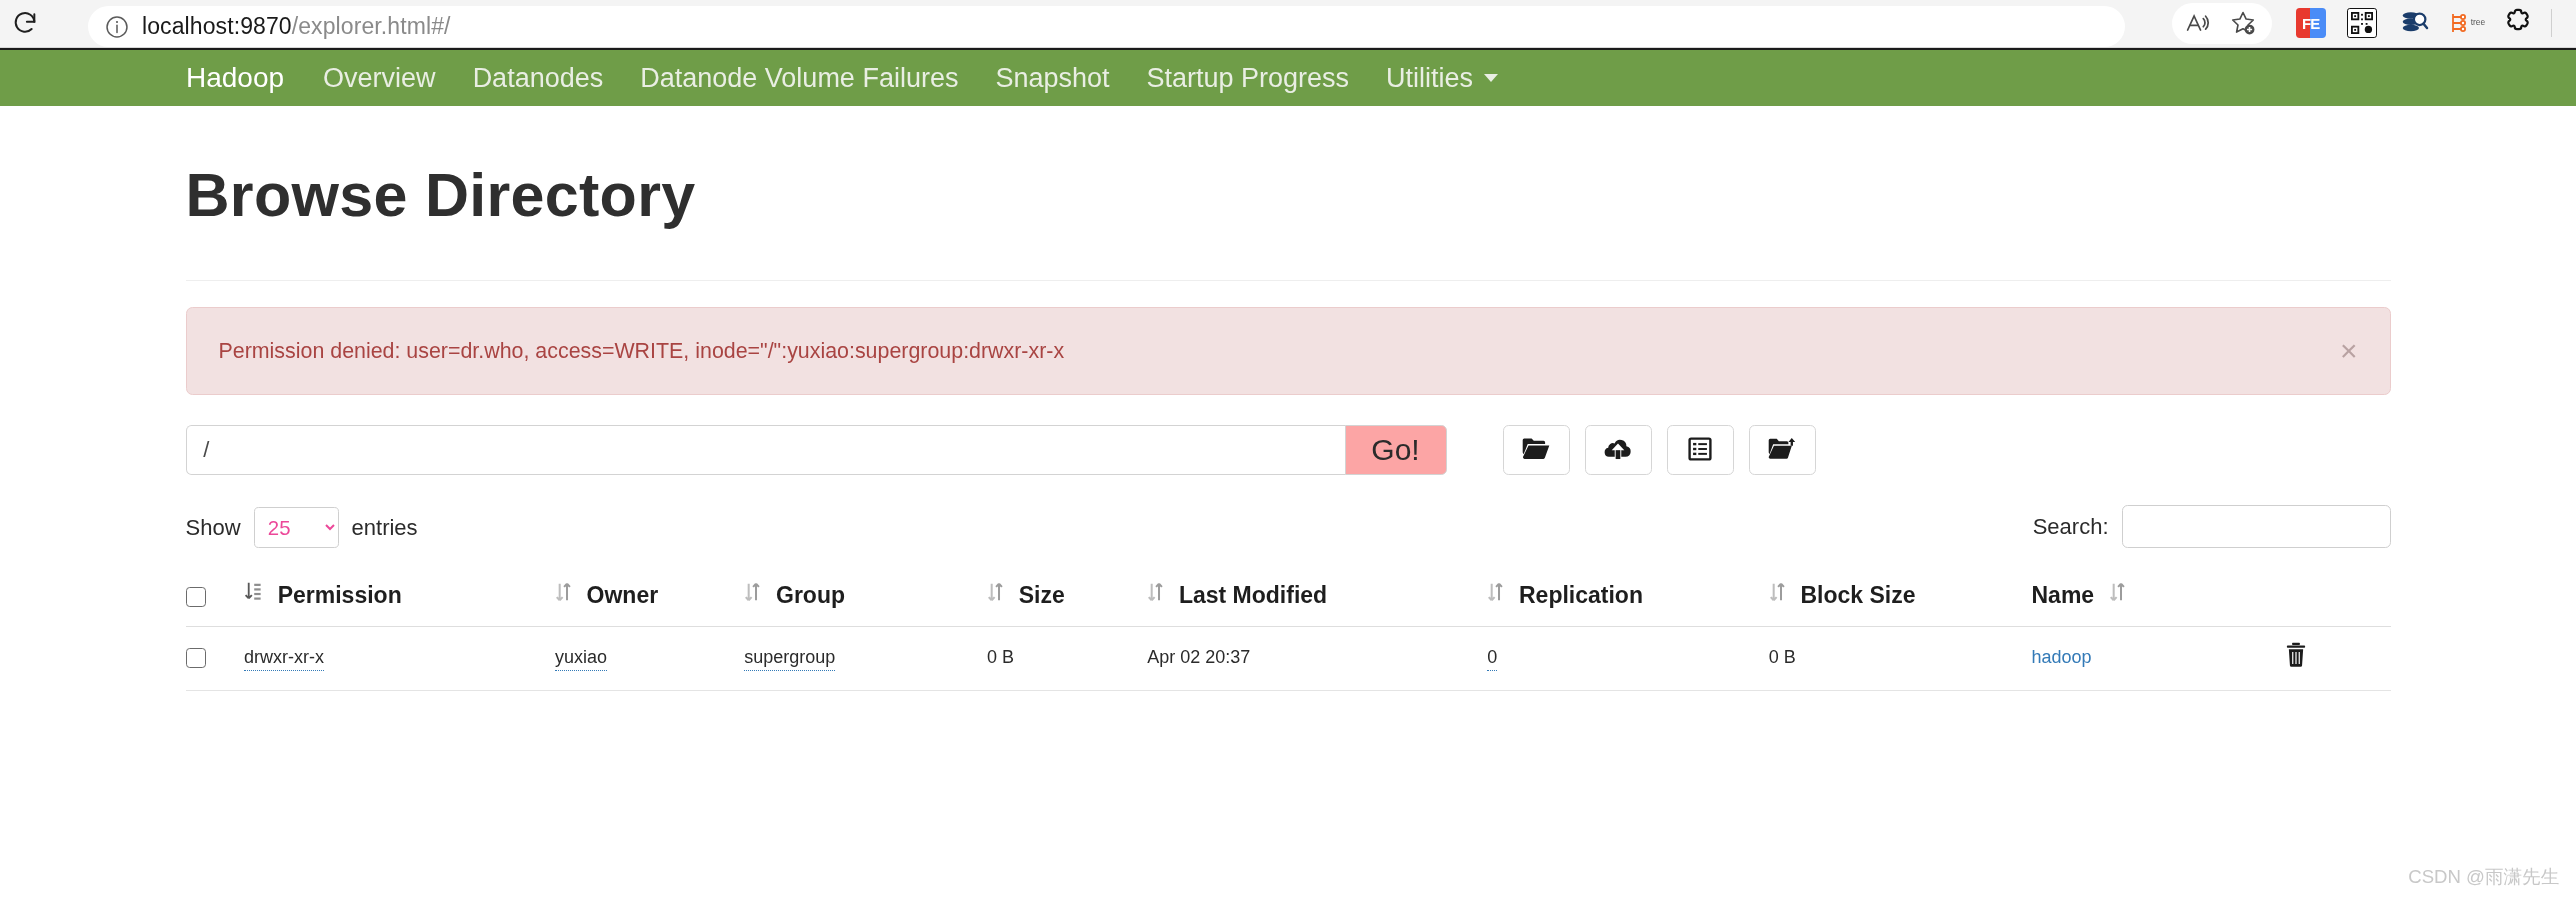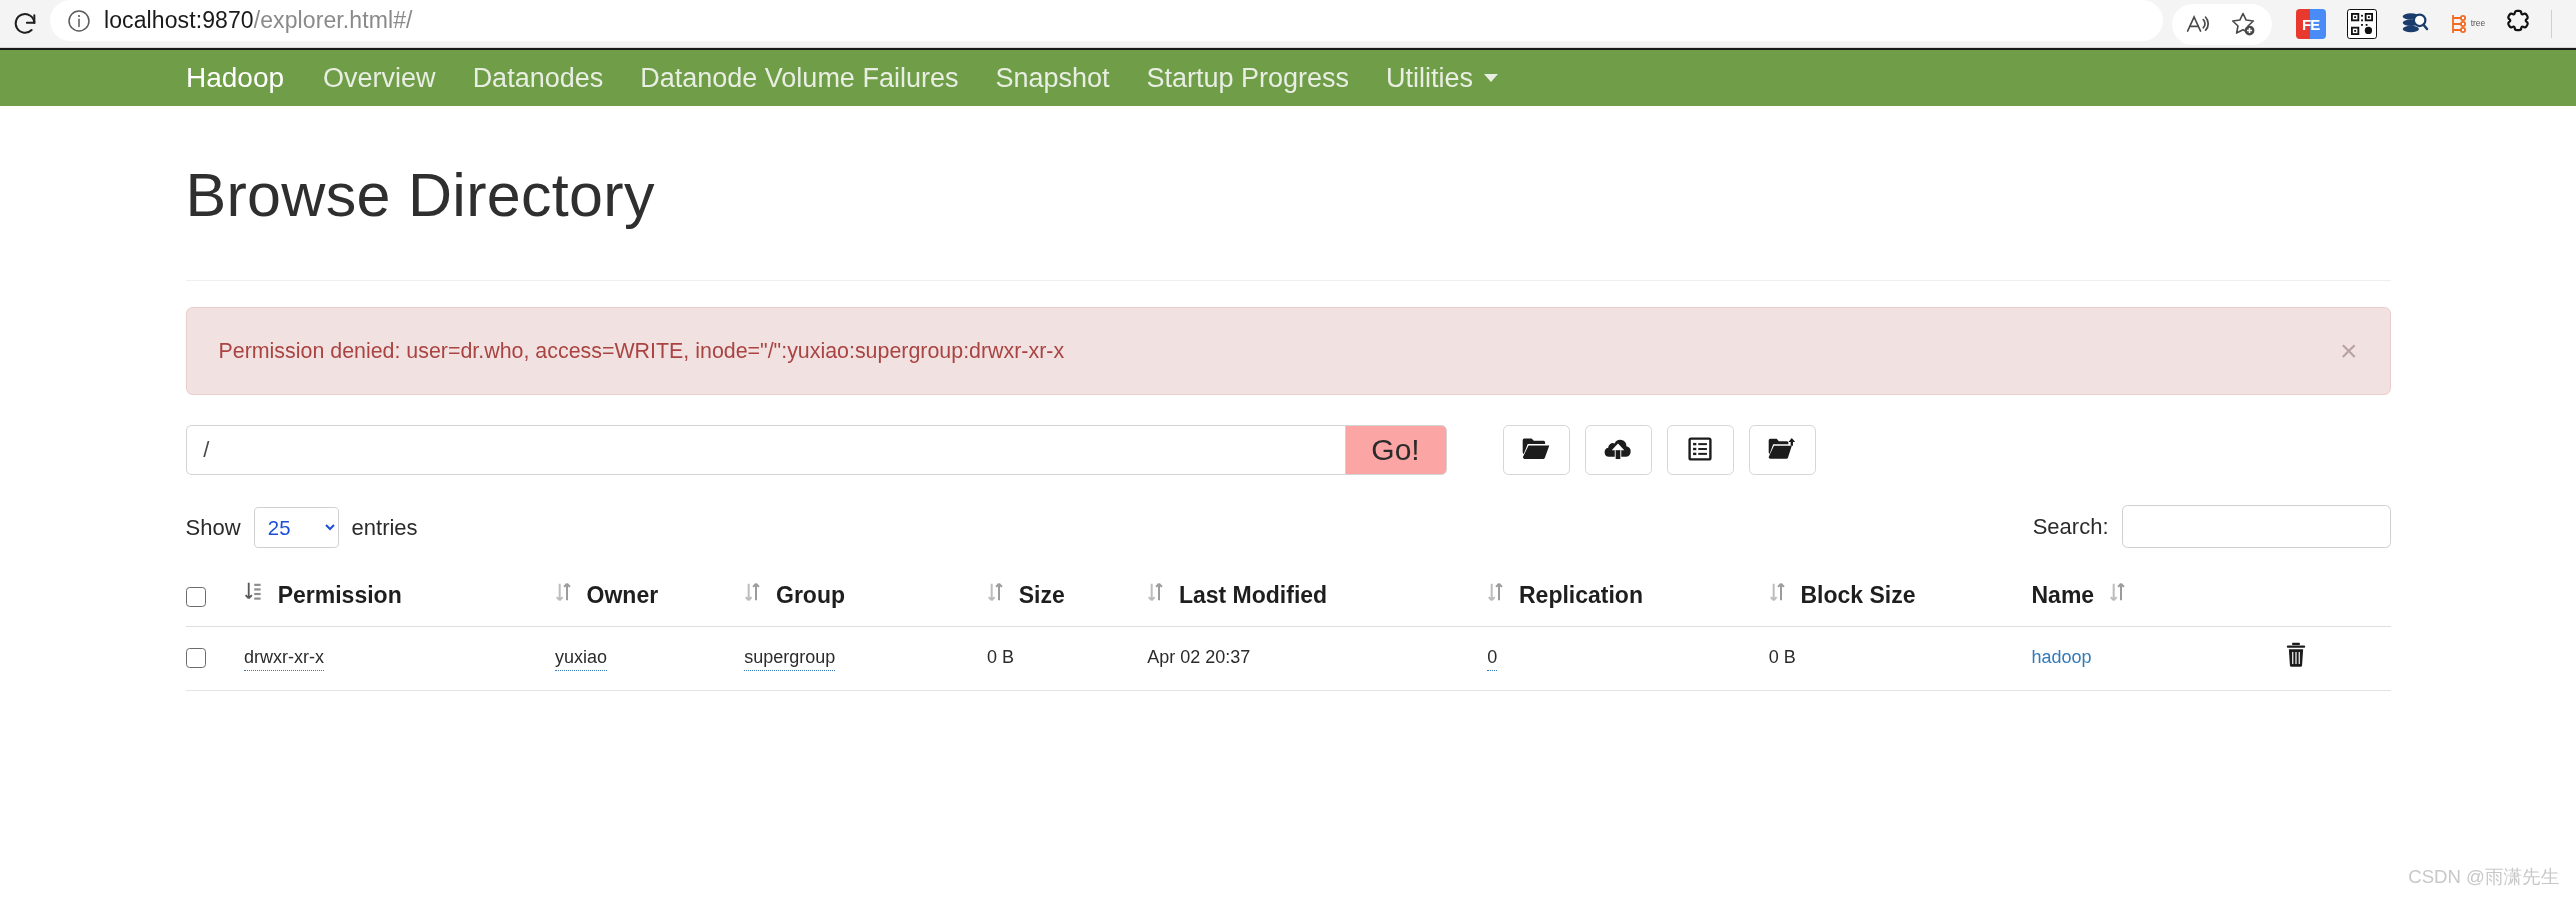--- a/index.html
+++ b/index.html
@@ -11,23 +11,24 @@
     background: #ffffff;
     font-family: "Liberation Sans", sans-serif;
   }
 
   
   .browser-chrome {
     position: relative;
     height: 48px;
     background: #f4f4f4;
     display: flex;
-    align-items: flex-start;
+    align-items: flex-end;
     padding: 0 16.7px 0 0;
     border-bottom: 0.9px solid #d8d8d8;
+    gap: 38px;
   }
   .reload-btn {
     width: 50px; height: 48px;
     display: flex; align-items: center; justify-content: center;
     flex: none;
     cursor: pointer;
   }
   .reload-btn svg { display:block; }
 
   .omnibox {
@@ -140,21 +141,21 @@
   }
 
   
   .container {
     width: 2205px;
     margin: 0 auto;
     padding: 0;
   }
   .page-title {
     font-size: 61px;
-    font-weight: normal;
+    font-weight: bold;
     color: #2f2f2f;
     margin: 54px 0 0 0;
     letter-spacing: 0.3px;
   }
   .title-rule {
     border: none;
     border-top: 1.9px solid #eeeeee;
     margin: 50px 0 0 0;
   }
 
@@ -242,21 +243,21 @@
     font-size: 22px; color: #2b2b2b;
   }
   .entries-select {
     margin: 0 13px;
     height: 41px;
     width: 85px;
     font-size: 20.4px;
     border: 0.9px solid #cfcfcf;
     border-radius: 4.6px;
     background: #fff;
-    color: #1d4ed8;
+    color: #ec4899;
     padding-left: 9.3px;
     font-family: "Liberation Sans", sans-serif;
     cursor: pointer;
   }
   .search-box {
     display: flex; align-items: center;
     font-size: 22px; color: #2b2b2b;
   }
   .search-input {
     margin-left: 13px;

